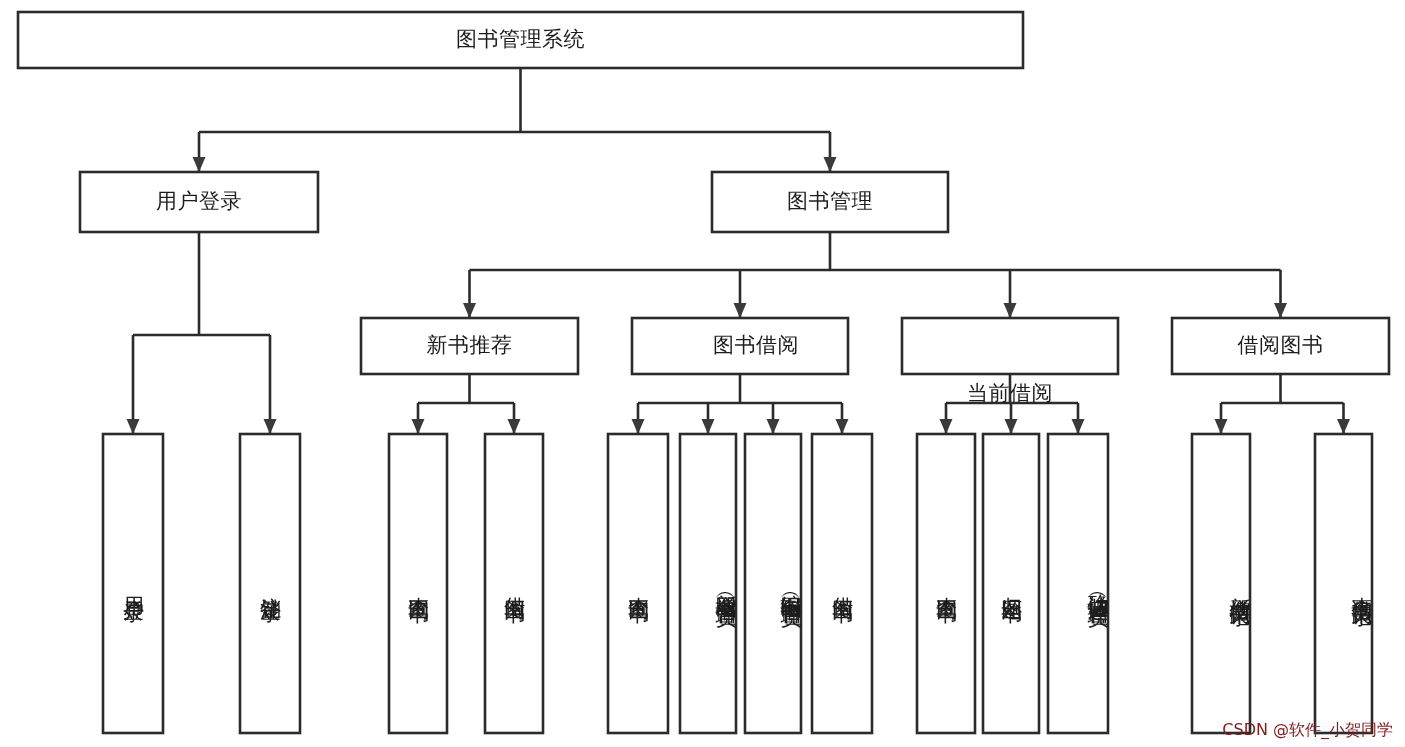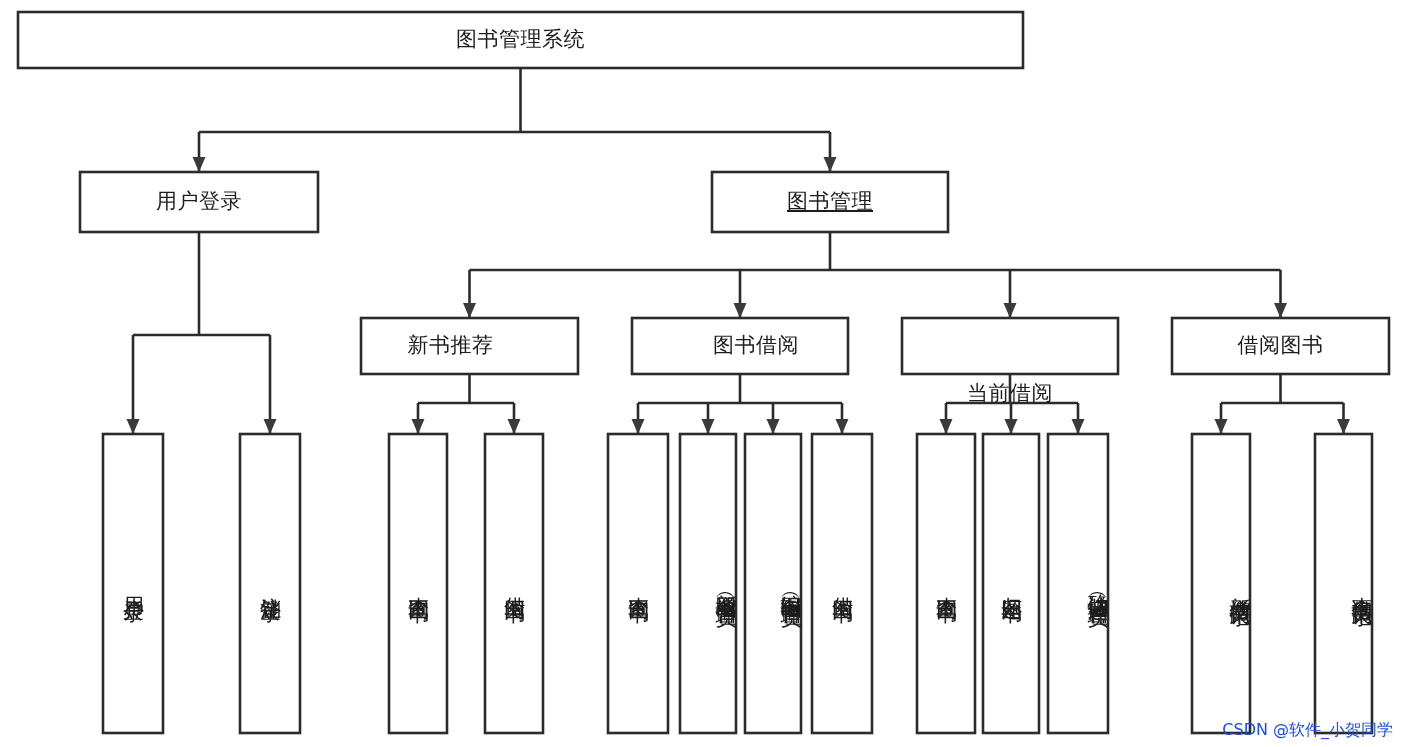--- a/index.html
+++ b/index.html
@@ -67,21 +67,21 @@
     box-sizing: border-box;
   }
   .node-label.vertical.short {
     align-items: center;
     padding-top: 0;
   }
   .watermark {
     position: absolute;
     right: 12px;
     bottom: 6px;
-    color: #1d4ed8;
+    color: #7f1d1d;
     font-size: 16px;
     font-family: "DejaVu Sans", "Liberation Sans", sans-serif;
     white-space: nowrap;
     pointer-events: none;
   }
 </style>
 </head>
 <body>
 
 <div id="diagram-root">
@@ -159,22 +159,22 @@
         <rect class="node-box" x="917" y="434" width="58" height="299"></rect>
         <rect class="node-box" x="983" y="434" width="56" height="299"></rect>
         <rect class="node-box" x="1048" y="434" width="60" height="299"></rect>
         <rect class="node-box" x="1192" y="434" width="58" height="299"></rect>
         <rect class="node-box" x="1315" y="434" width="57" height="299"></rect>
       </g>
   </svg>
   <div id="label-layer">
       <div class="node-label horizontal" style="left: 18px; top: 12px; width: 1005px; height: 56px;">图书管理系统</div>
       <div class="node-label horizontal" style="left: 80px; top: 172px; width: 238px; height: 60px;">用户登录</div>
-      <div class="node-label horizontal" style="left: 712px; top: 172px; width: 236px; height: 60px; text-decoration: underline;">图书管理</div>
-      <div class="node-label horizontal" style="left: 342px; top: 318px; width: 217px; height: 56px;">新书推荐</div>
+      <div class="node-label horizontal" style="left: 712px; top: 172px; width: 236px; height: 60px;">图书管理</div>
+      <div class="node-label horizontal" style="left: 361px; top: 318px; width: 217px; height: 56px;">新书推荐</div>
       <div class="node-label horizontal" style="left: 632px; top: 318px; width: 216px; height: 56px; margin-left: 16px;">图书借阅</div>
       <div class="node-label horizontal" style="left: 902px; top: 318px; width: 216px; height: 56px; margin-top: 48px;">当前借阅</div>
       <div class="node-label horizontal" style="left: 1172px; top: 318px; width: 217px; height: 56px;">借阅图书</div>
       <div class="node-label vertical short" style="left: 103px; top: 434px; width: 60px; height: 299px;">用户登录</div>
       <div class="node-label vertical short" style="left: 240px; top: 434px; width: 60px; height: 299px;">注销登录</div>
       <div class="node-label vertical short" style="left: 389px; top: 434px; width: 58px; height: 299px;">查询图书</div>
       <div class="node-label vertical short" style="left: 485px; top: 434px; width: 58px; height: 299px;">借阅图书</div>
       <div class="node-label vertical short" style="left: 608px; top: 434px; width: 60px; height: 299px;">查询图书</div>
       <div class="node-label vertical" style="left: 680px; top: 434px; width: 56px; height: 299px;">新增图书（管理员）</div>
       <div class="node-label vertical" style="left: 745px; top: 434px; width: 56px; height: 299px;">编辑图书（管理员）</div>

